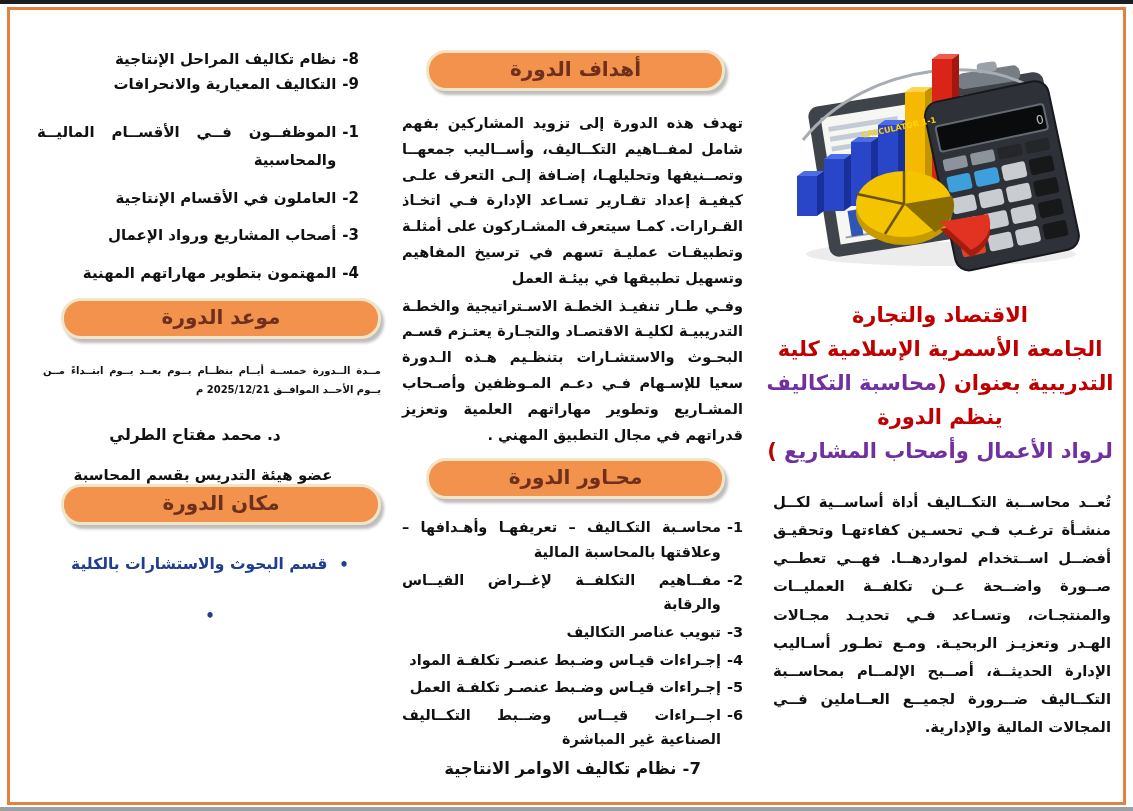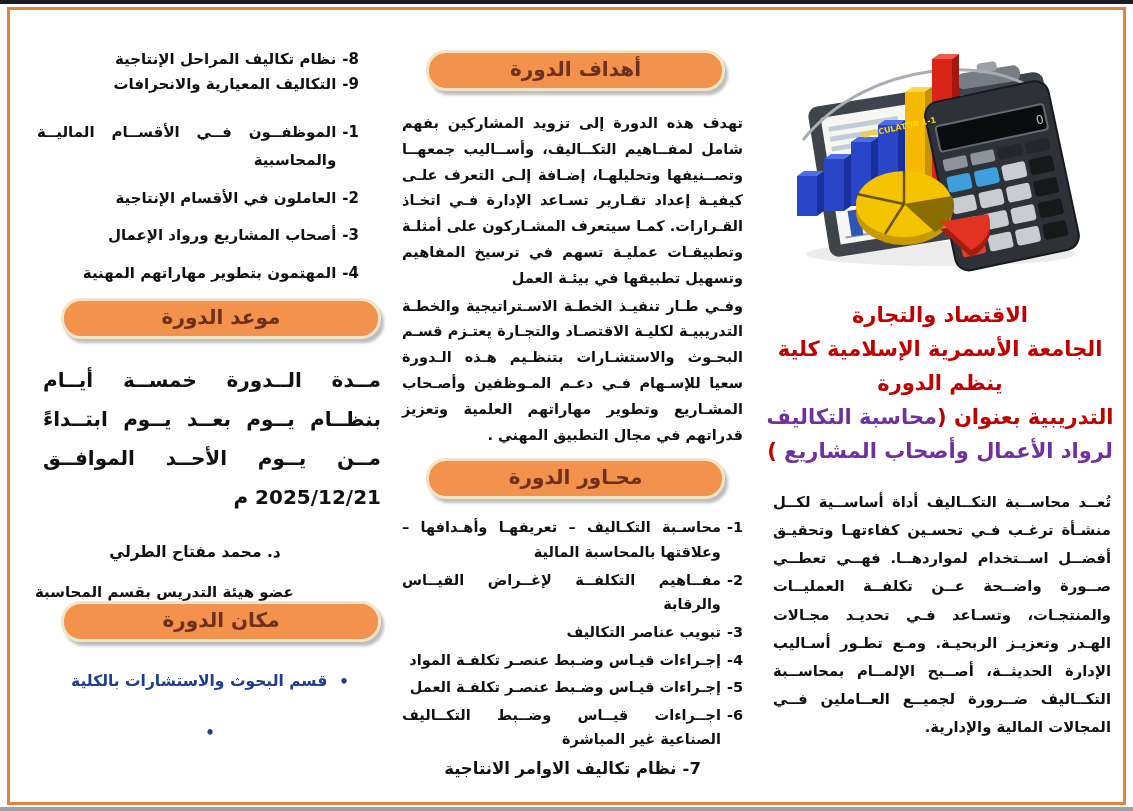--- a/index.html
+++ b/index.html
@@ -35,25 +35,25 @@
   .num-item{display:flex;gap:6px;font-weight:bold;font-size:15px;line-height:1.5;
             margin:0 26px 2px 6px;}
   .num-item .num{white-space:nowrap;}
   .num-item .txt{text-align:justify;flex:1;}
 
   .t89{margin-bottom:2px;}
 
   .invitee-list{margin-top:24px;}
   .invitee-list .num-item{line-height:1.85;margin-bottom:10px;margin-left:2px;}
 
-  .para{font-weight:bold;font-size:20px;line-height:1.95;text-align:justify;margin:0 4px;}
+  .para{font-weight:bold;font-size:10px;line-height:1.95;text-align:justify;margin:0 4px;}
   .schedule-para{margin-top:22px;margin-left:8px;}
 
   .trainer-name{font-weight:bold;font-size:15.5px;text-align:center;margin:26px 30px 0 0;}
-  .trainer-role{font-weight:bold;font-size:15px;text-align:left;margin:22px 14px 0 0;}
+  .trainer-role{font-weight:bold;font-size:15px;text-align:center;margin:22px 14px 0 0;}
 
   .loc-item{display:flex;justify-content:center;gap:12px;color:#1F3E8F;
             font-weight:bold;font-size:15.5px;margin-top:30px;}
   .loc-item .dot{font-size:15px;line-height:1.4;}
 
   .mid-para{line-height:1.78;font-size:14.5px;margin:0 2px;}
   .mid-para1{margin-top:20px;}
   .mid-para2{margin-top:2px;margin-bottom:10px;}
   .topics-list{margin-top:16px;}
   .topics-list .num-item{line-height:1.7;margin:0 2px 3px 2px;font-size:14.5px;}
@@ -273,22 +273,22 @@
         <g transform="translate(36,18)">
           <path d="M115 167 L163 159 A48 33 0 0 1 146 195 Z" fill="#a81b0f"></path>
           <path d="M115 160 L163 152 A48 33 0 0 1 146 188 Z" fill="#e23222"></path>
         </g>
       </g>
     </svg>
 
     <div class="course-title">
       <div>الاقتصاد والتجارة</div>
       <div>الجامعة الأسمرية الإسلامية كلية</div>
+      <div><span>التدريبية بعنوان (</span><span class="purple">محاسبة التكاليف</span></div>
       <div>ينظم الدورة</div>
-      <div><span>التدريبية بعنوان (</span><span class="purple">محاسبة التكاليف</span></div>
       <div><span class="purple">لرواد الأعمال وأصحاب المشاريع</span><span> )</span></div>
     </div>
 
     <p class="para intro-para">تُعــد محاســبة التكــاليف أداة أساســية لكــل منشـأة ترغـب فـي تحسـين كفاءتهـا وتحقيـق أفضــل اســتخدام لمواردهــا. فهــي تعطــي صــورة واضــحة عــن تكلفــة العمليــات والمنتجـات، وتسـاعد فـي تحديـد مجـالات الهـدر وتعزيـز الربحيـة. ومـع تطـور أسـاليب الإدارة الحديثــة، أصــبح الإلمــام بمحاســبة التكــاليف ضــرورة لجميــع العــاملين فــي المجالات المالية والإدارية.</p>
   </div>
 
   <div class="strip-bottom"></div>
 </div>
 
 </body></html>

